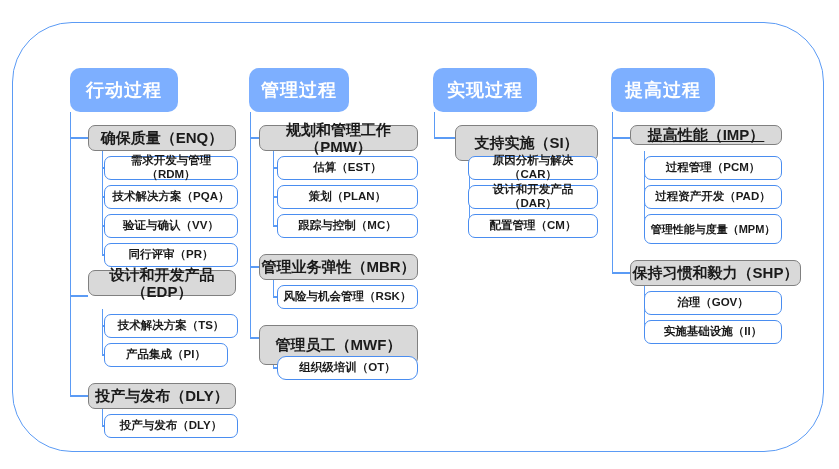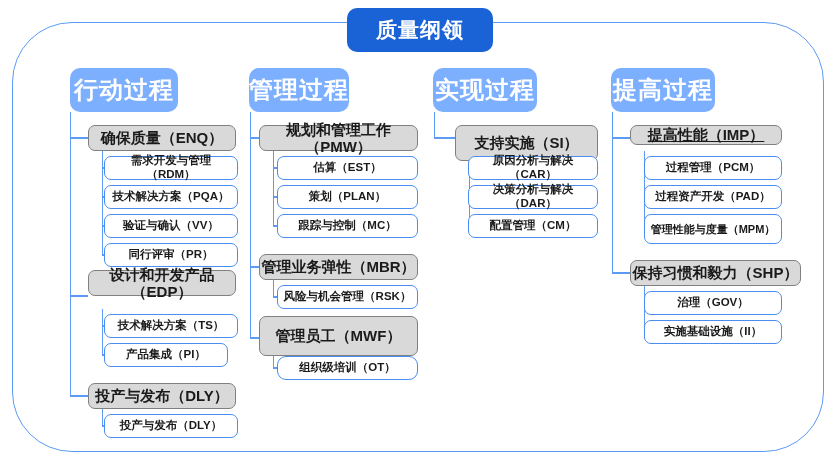--- a/index.html
+++ b/index.html
@@ -53,21 +53,21 @@
   
   .col-header {
     position: absolute;
     height: 44px;
     background: #7dafff;
     border-radius: 10px;
     display: flex;
     align-items: center;
     justify-content: center;
     color: #ffffff;
-    font-size: 24px;
+    font-size: 18px;
     font-weight: bold;
     letter-spacing: 1px;
     z-index: 5;
   }
 
   
   .group-box {
     position: absolute;
     background: #d9d9d9;
     border: 1.4px solid #808080;
@@ -115,21 +115,20 @@
   .conn.v { width: 1.3px; }
   .conn.h { height: 1.3px; }
 </style>
 </head>
 <body>
 
 <div id="canvas">
 
   <div class="outer-frame"></div>
 
-  <div class="root-title">质量纲领</div>
 
   <div id="layers">
       <div class="col-header" style="left: 70px; top: 68px; width: 108px;">行动过程</div>
       <div class="group-box" style="left: 88px; top: 125px; width: 148px; height: 26px;">确保质量（ENQ）</div>
       <div class="conn h" style="left: 70px; top: 137.35px; width: 18px;"></div>
       <div class="leaf-box" style="left: 104px; top: 156px; width: 134px; height: 24px;">需求开发与管理（RDM）</div>
       <div class="conn h" style="left: 102px; top: 167.35px; width: 2px;"></div>
       <div class="leaf-box" style="left: 104px; top: 185px; width: 134px; height: 24px;">技术解决方案（PQA）</div>
       <div class="conn h" style="left: 102px; top: 196.35px; width: 2px;"></div>
       <div class="leaf-box" style="left: 104px; top: 214px; width: 134px; height: 24px;">验证与确认（VV）</div>
@@ -158,32 +157,32 @@
       <div class="leaf-box" style="left: 277px; top: 185px; width: 141px; height: 24px;">策划（PLAN）</div>
       <div class="conn h" style="left: 273px; top: 196.35px; width: 4px;"></div>
       <div class="leaf-box" style="left: 277px; top: 214px; width: 141px; height: 24px;">跟踪与控制（MC）</div>
       <div class="conn h" style="left: 273px; top: 225.35px; width: 4px;"></div>
       <div class="conn v" style="left: 273px; top: 151px; height: 75px;"></div>
       <div class="group-box" style="left: 259px; top: 254px; width: 159px; height: 26px;">管理业务弹性（MBR）</div>
       <div class="conn h" style="left: 250px; top: 266.35px; width: 9px;"></div>
       <div class="leaf-box" style="left: 277px; top: 285px; width: 141px; height: 24px;">风险与机会管理（RSK）</div>
       <div class="conn h" style="left: 273px; top: 296.35px; width: 4px;"></div>
       <div class="conn v" style="left: 273px; top: 280px; height: 17px;"></div>
-      <div class="group-box" style="left: 259px; top: 316px; width: 159px; height: 40px;">管理员工（MWF）</div>
+      <div class="group-box" style="left: 259px; top: 325px; width: 159px; height: 40px;">管理员工（MWF）</div>
       <div class="conn h" style="left: 250px; top: 337.35px; width: 9px;"></div>
       <div class="leaf-box" style="left: 277px; top: 356px; width: 141px; height: 24px; border-radius: 9px;">组织级培训（OT）</div>
       <div class="conn h" style="left: 273px; top: 367.35px; width: 4px;"></div>
       <div class="conn v" style="left: 273px; top: 351px; height: 17px;"></div>
       <div class="conn v" style="left: 250px; top: 112px; height: 226px;"></div>
       <div class="col-header" style="left: 433px; top: 68px; width: 104px;">实现过程</div>
       <div class="group-box" style="left: 455px; top: 125px; width: 143px; height: 36px;">支持实施（SI）</div>
       <div class="conn h" style="left: 434px; top: 137.35px; width: 21px;"></div>
       <div class="leaf-box" style="left: 468px; top: 156px; width: 130px; height: 24px;">原因分析与解决（CAR）</div>
       <div class="conn h" style="left: 469px; top: 167.35px;"></div>
-      <div class="leaf-box" style="left: 468px; top: 185px; width: 130px; height: 24px;">决策分析与解决（DAR）</div>
+      <div class="leaf-box" style="left: 468px; top: 185px; width: 130px; height: 24px;">设计和开发产品（DAR）</div>
       <div class="conn h" style="left: 469px; top: 196.35px;"></div>
       <div class="leaf-box" style="left: 468px; top: 214px; width: 130px; height: 24px;">配置管理（CM）</div>
       <div class="conn h" style="left: 469px; top: 225.35px;"></div>
       <div class="conn v" style="left: 469px; top: 151px; height: 75px;"></div>
       <div class="conn v" style="left: 434px; top: 112px; height: 26px;"></div>
       <div class="col-header" style="left: 611px; top: 68px; width: 104px;">提高过程</div>
       <div class="group-box" style="left: 630px; top: 125px; width: 152px; height: 20px; text-decoration: underline;">提高性能（IMP）</div>
       <div class="conn h" style="left: 612px; top: 137.35px; width: 18px;"></div>
       <div class="leaf-box" style="left: 644px; top: 156px; width: 138px; height: 24px;">过程管理（PCM）</div>
       <div class="conn h" style="left: 644px; top: 167.35px; width: 0px;"></div>

